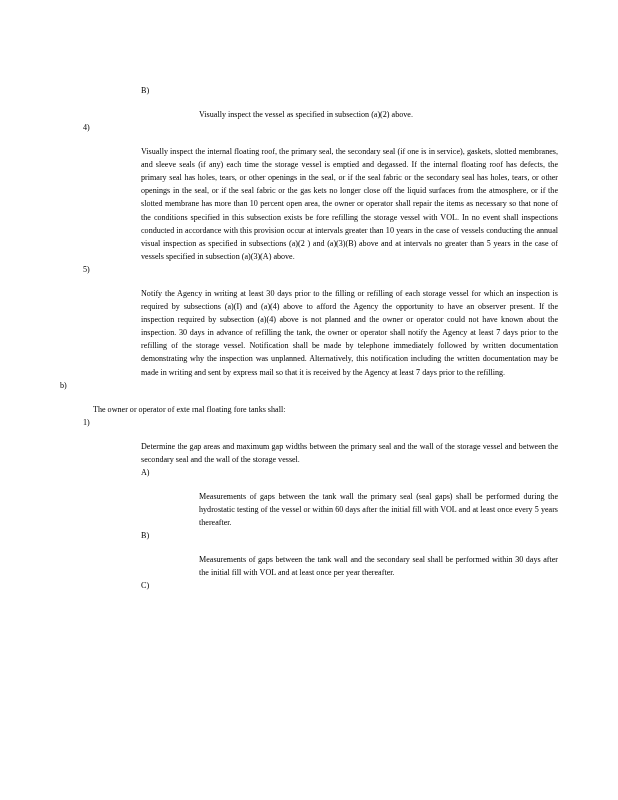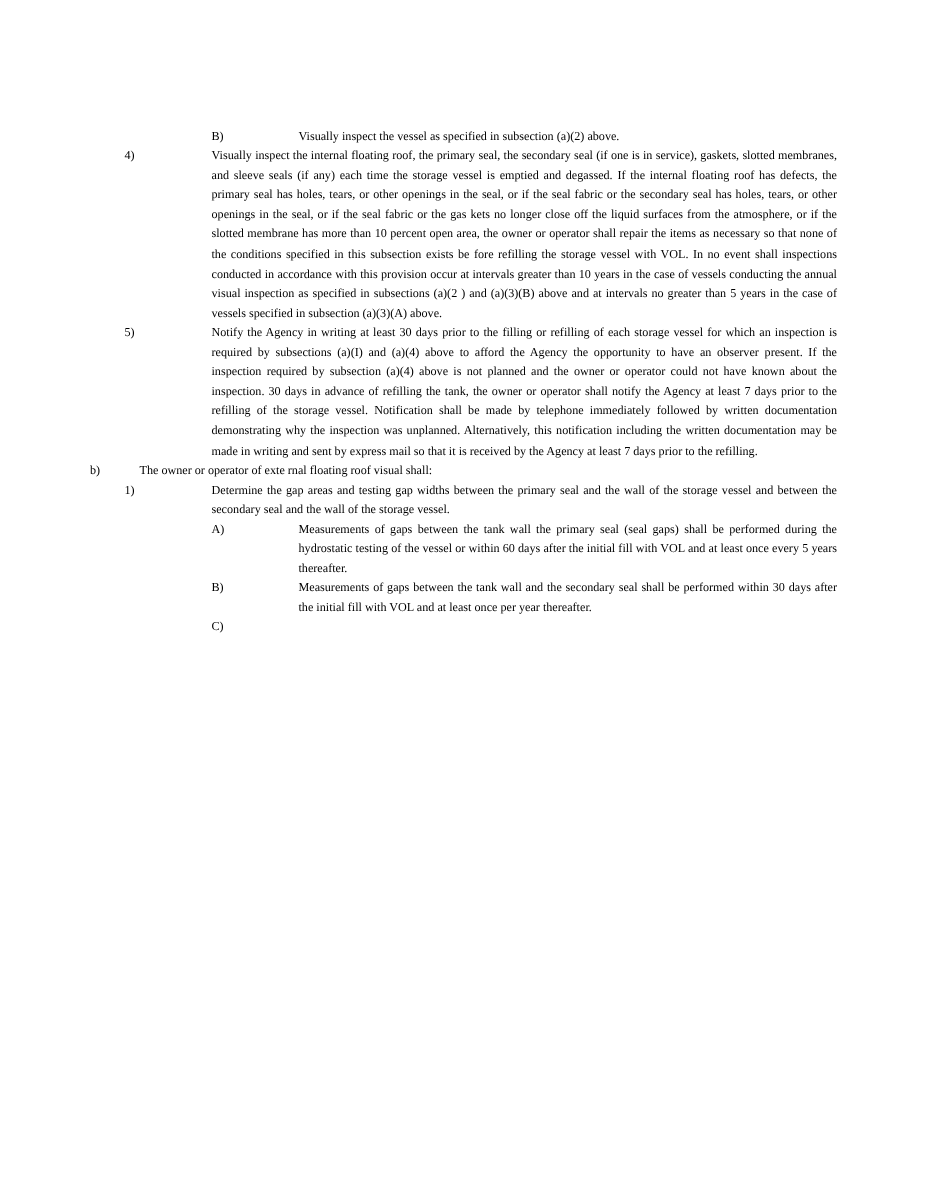--- a/index.html
+++ b/index.html
@@ -31,20 +31,21 @@
     align-items: flex-start;
   }
   .marker {
     flex: 0 0 auto;
     white-space: nowrap;
   }
   .text {
     flex: 1 1 auto;
     text-align: justify;
     text-justify: inter-word;
+    margin-top: 24px;
   }
   
   .lvl-a > .marker { width: 33px; }
   .lvl-num > .marker { width: 58px; }
   .lvl-alpha > .marker { width: 58px; }
 
   .lvl-a { margin-left: 0px; }
   .lvl-num { margin-left: 23px; }
   .lvl-alpha { margin-left: 81px; }
 
@@ -66,26 +67,26 @@
       <div class="text">Visually  inspect  the  internal  floating   roof,  the  primary   seal,  the  secondary   seal  (if one  is in service),  gaskets,  slotted  membranes,   and  sleeve  seals  (if any)  each  time  the  storage  vessel  is emptied  and degassed.   If  the internal floating   roof  has defects,   the  primary   seal  has holes,  tears,   or  other openings   in the  seal,  or  if the  seal  fabric  or the  secondary    seal  has holes, tears,  or  other  openings   in the  seal,  or if the  seal  fabric  or the  gas kets  no longer  close  off  the  liquid  surfaces   from  the  atmosphere,    or  if the  slotted membrane   has  more  than  10 percent   open  area,  the  owner  or operator   shall repair  the  items  as necessary   so that  none  of  the  conditions   specified    in this  subsection   exists  be fore  refilling   the  storage   vessel   with  VOL.   In no event  shall  inspections   conducted   in accordance    with  this  provision   occur at intervals   greater   than  10 years  in the case  of vessels  conducting    the annual  visual  inspection   as specified   in subsections    (a)(2 ) and  (a)(3)(B) above  and at intervals   no greater   than  5 years  in the  case  of vessels specified   in subsection   (a)(3)(A)   above.</div>
     </div>
 
     <div class="row lvl-num blk">
       <div class="marker">5)</div>
       <div class="text">Notify  the  Agency   in writing   at least  30 days  prior  to the  filling   or refilling of  each  storage   vessel  for which   an inspection   is required   by subsections (a)(I)  and  (a)(4)  above  to afford  the  Agency   the  opportunity   to have  an observer   present.    If the inspection  required   by subsection   (a)(4)  above  is not  planned   and  the  owner  or operator   could  not have  known   about  the inspection.  30 days  in advance  of refilling   the  tank,  the  owner   or operator shall  notify  the  Agency   at least  7 days  prior  to the  refilling   of  the  storage vessel.   Notification    shall  be made   by telephone   immediately    followed   by written   documentation     demonstrating     why  the  inspection    was  unplanned. Alternatively,    this  notification   including   the  written   documentation    may  be made   in writing   and  sent  by express   mail   so that  it is received   by  the Agency   at least  7 days  prior  to the  refilling.</div>
     </div>
 
     <div class="row lvl-a blk">
       <div class="marker">b)</div>
-      <div class="text">The  owner  or operator   of exte rnal  floating  roof  visual  shall:</div>
+      <div class="text">The  owner  or operator   of exte rnal  floating  fore  tanks  shall:</div>
     </div>
 
     <div class="row lvl-num blk">
       <div class="marker">1)</div>
-      <div class="text">Determine    the  gap  areas  and testing    gap  widths  between   the  primary seal  and  the wall  of the  storage   vessel  and between    the secondary    seal  and the wall  of the  storage   vessel.</div>
+      <div class="text">Determine    the  gap  areas  and maximum    gap  widths  between   the  primary seal  and  the wall  of the  storage   vessel  and between    the secondary    seal  and the wall  of the  storage   vessel.</div>
     </div>
 
     <div class="row lvl-alpha blk">
       <div class="marker">A)</div>
       <div class="text">Measurements     of gaps  between   the  tank  wall  the  primary   seal  (seal gaps)  shall  be performed    during   the  hydrostatic    testing  of  the vessel   or within   60 days  after  the  initial   fill with  VOL  and  at least once  every   5 years   thereafter.</div>
     </div>
 
     <div class="row lvl-alpha blk">
       <div class="marker">B)</div>
       <div class="text">Measurements     of gaps  between    the tank  wall  and the  secondary seal  shall  be performed    within   30 days  after  the  initial  fill with VOL  and  at least  once  per  year  thereafter.</div>

